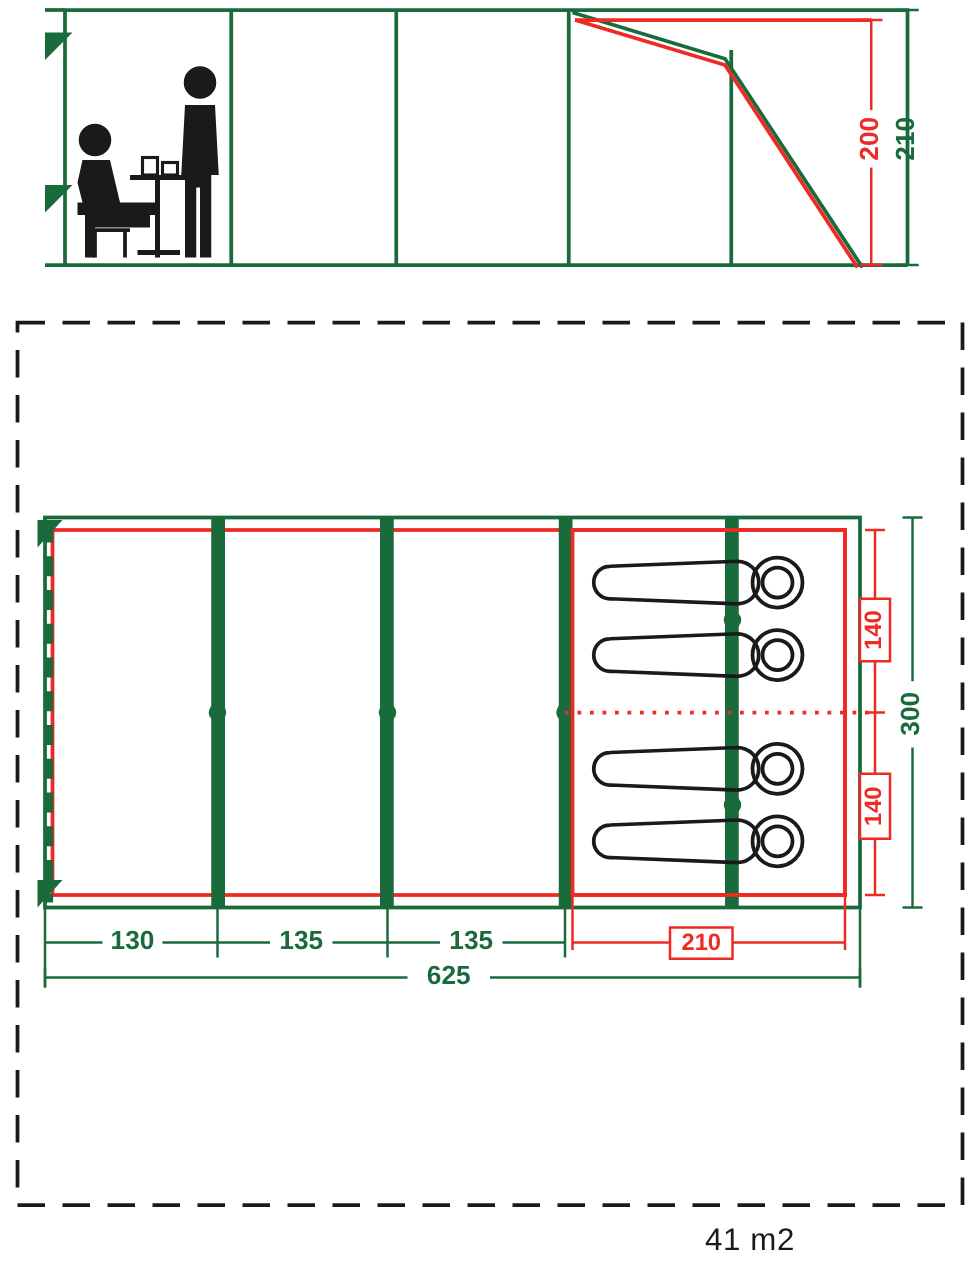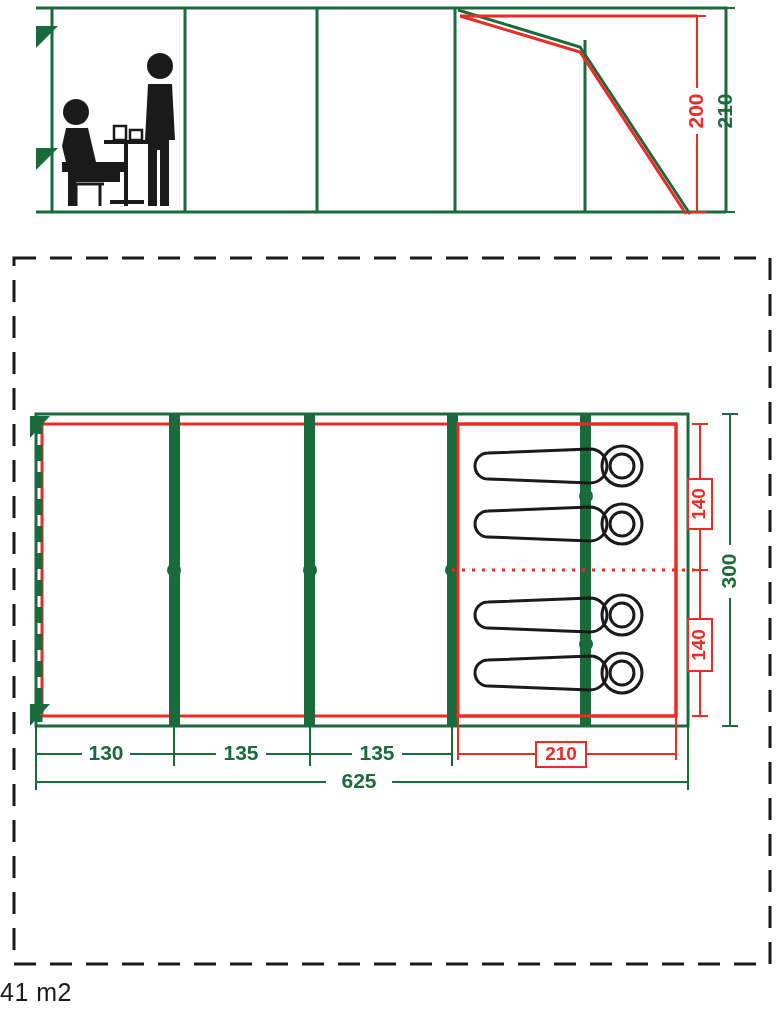--- a/index.html
+++ b/index.html
@@ -20,21 +20,21 @@
     top: 0;
     width: 784px;
     height: 1016px;
   }
   svg { display: block; }
   .area-label {
     position: absolute;
     left: 0;
     top: 978px;
     width: 636px;
-    text-align: left;
+    text-align: right;
     font-size: 25px;
     color: #1a1a1a;
     font-family: "Liberation Sans", sans-serif;
     letter-spacing: 0.5px;
   }
 </style>
 </head>
 <body>
 
 <div id="diagram-root">

